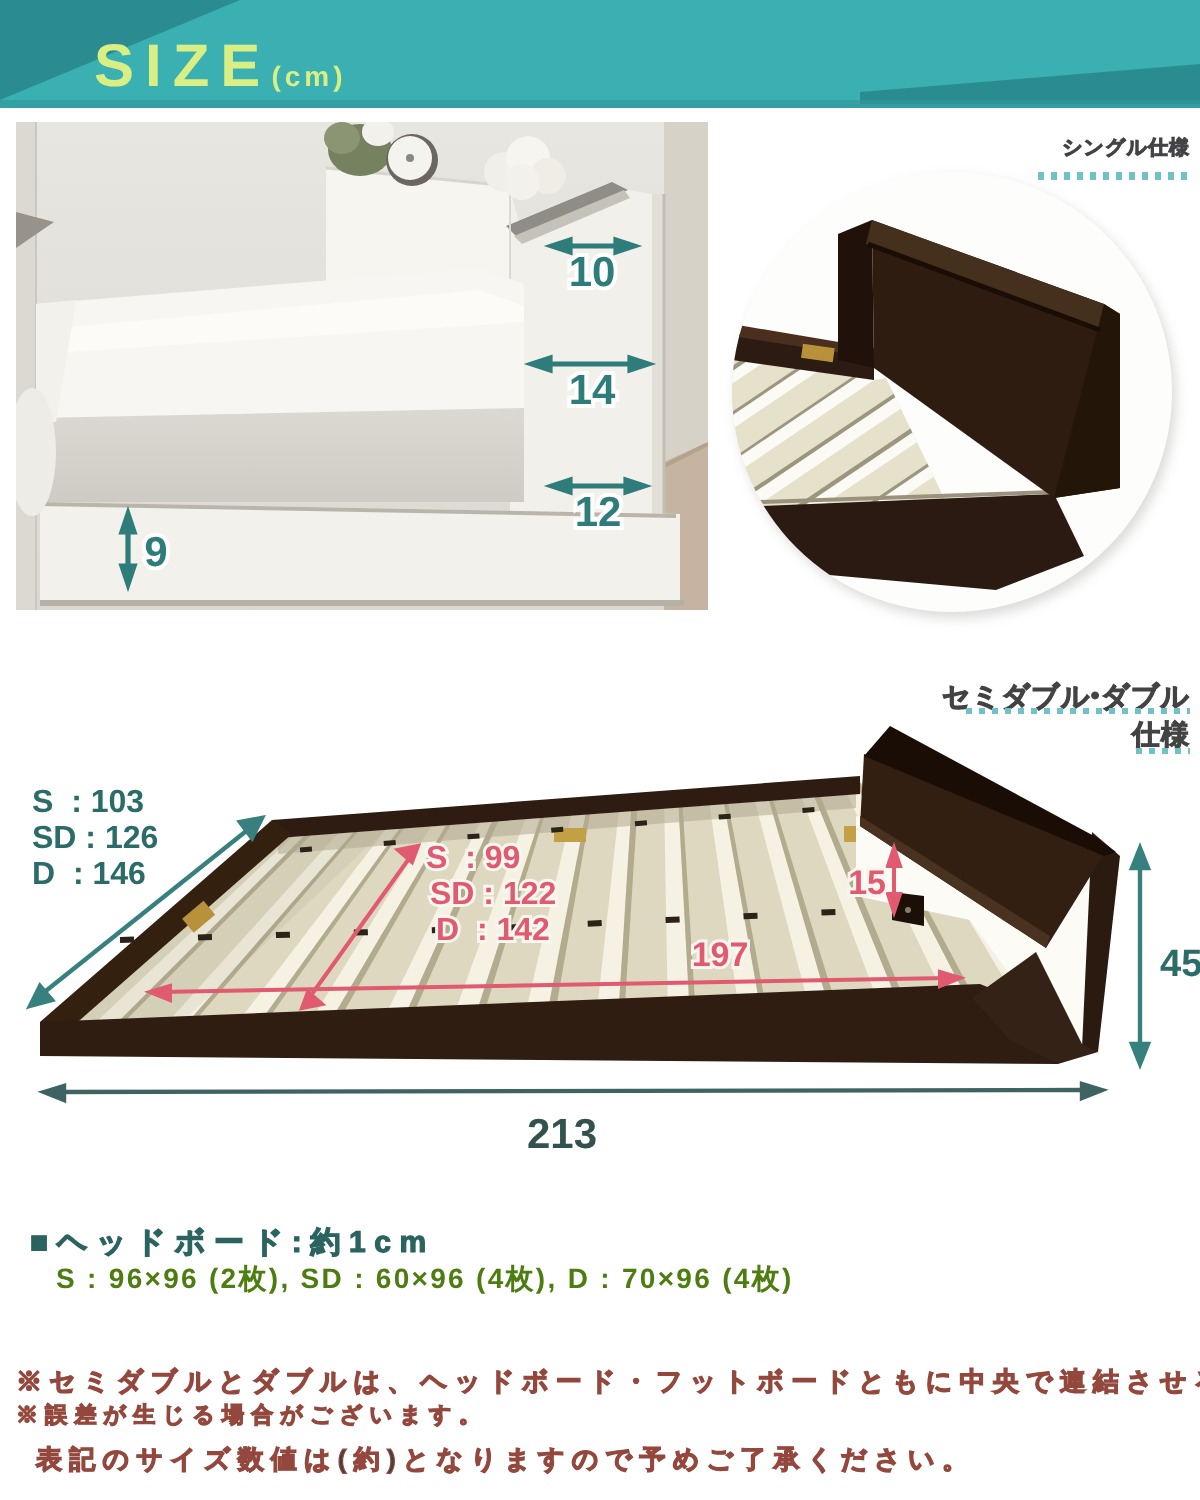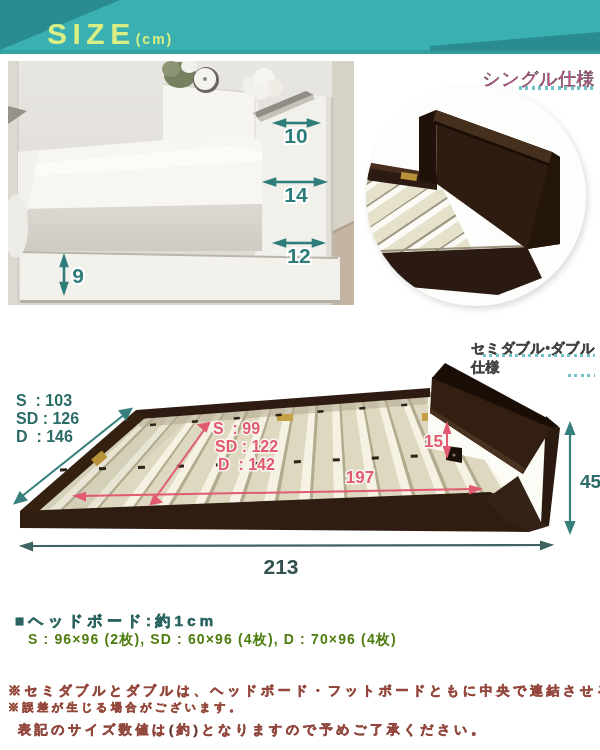--- a/index.html
+++ b/index.html
@@ -112,21 +112,21 @@
 
 <g stroke="#2e7d7a" stroke-width="2.6" fill="#2e7d7a">
 <line x1="56" y1="203" x2="56" y2="224"></line>
 <polygon points="56,196 53,205 59,205"></polygon>
       <polygon points="56,231 53,222 59,222"></polygon>
 </g>
 
 <text x="70" y="222" font-size="21" font-weight="bold" fill="#2e7d7a" text-anchor="middle" style="paint-order:stroke;stroke:#fff;stroke-width:4">9</text>
 </svg>
 
-<div class="abs" style="right:5px;top:67px;font-size:18px;font-weight:normal;color:#ec4899;letter-spacing:0.5px;-webkit-text-stroke:0.5px #434343;">シングル仕様</div>
+<div class="abs" style="right:5px;top:67px;font-size:10px;font-weight:bold;color:#6d28d9;letter-spacing:0.5px;-webkit-text-stroke:0.5px #434343;">シングル仕様</div>
 
 <div class="abs" style="right:5px;top:86px;width:76px;height:4px;background:repeating-linear-gradient(90deg,#6fc2c5 0 3px,transparent 3px 6.5px);"></div>
 
 <div class="abs" style="left:366px;top:86px;width:220px;height:220px;border-radius:50%;background:#fdfdfc;box-shadow:2px 3px 6px rgba(175,175,168,.45);overflow:hidden;">
 <svg width="220" height="220" viewBox="0 0 220 220">
 <defs>
         <clipPath id="slatclip">
           <polygon points="0,93 71,104 77,103 120,192 14,168 0,150"></polygon>
         </clipPath>
       </defs>
@@ -165,21 +165,21 @@
 <polygon points="70,24 186,66 194,71 194,158 161,163 71,98" fill="#2f1c10"></polygon>
 
 <polygon points="186,66 194,71 194,158 161,163" fill="#241509"></polygon>
 
 <polygon points="70,24 186,66 183,78 67,36" fill="#44301d"></polygon>
 
 <line x1="68" y1="36" x2="184" y2="79" stroke="#1a0d06" stroke-width="2.5"></line>
 </svg>
 </div>
 
-<div class="abs" style="right:5px;top:338px;font-size:14px;font-weight:bold;color:#434343;line-height:19px;letter-spacing:0.5px;-webkit-text-stroke:0.5px #434343;">セミダブル<span style="font-size:8px;vertical-align:3px;">●</span>ダブル<br>仕様</div>
+<div class="abs" style="right:5px;top:338px;font-size:14px;font-weight:bold;color:#434343;text-align:right;line-height:19px;letter-spacing:0.5px;-webkit-text-stroke:0.5px #434343;">セミダブル<span style="font-size:8px;vertical-align:3px;">●</span>ダブル<br>仕様</div>
 
 <div class="abs" style="right:5px;top:354px;width:112px;height:3px;background:repeating-linear-gradient(90deg,#6fc2c5 0 3px,transparent 3px 6.5px);"></div>
 
 <div class="abs" style="right:5px;top:374px;width:27px;height:3px;background:repeating-linear-gradient(90deg,#6fc2c5 0 3px,transparent 3px 6.5px);"></div>
 
 <svg class="abs" style="left:0;top:330px" width="600" height="270" viewBox="0 330 600 270">
 <defs>
 <linearGradient id="deckg" x1="0" y1="0" x2="1" y2="0">
 <stop offset="0" stop-color="#c9c3ab"></stop>
         <stop offset="0.35" stop-color="#eae6d2"></stop>

